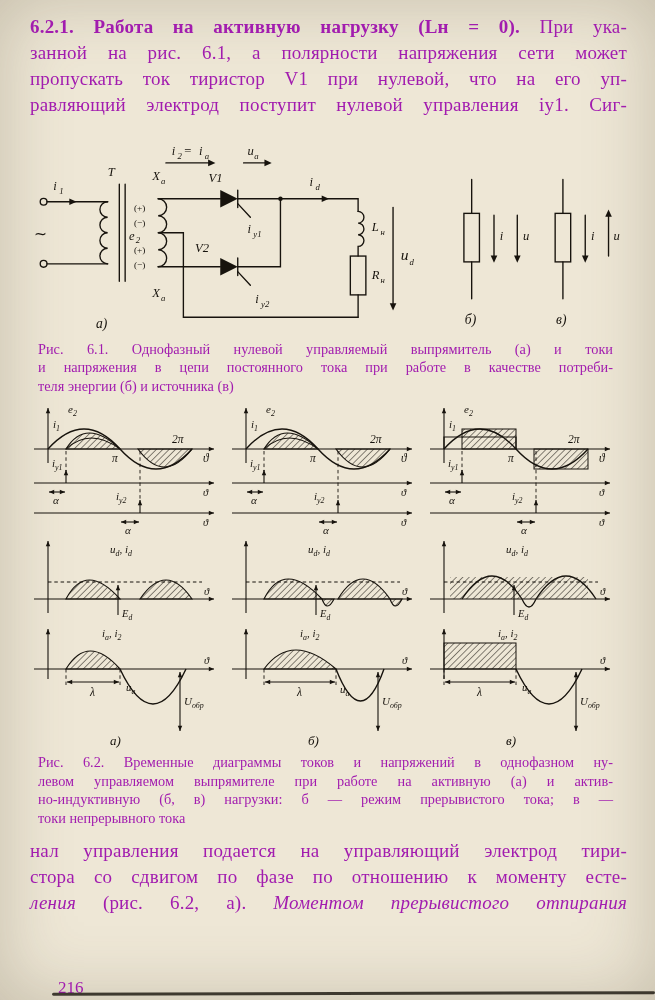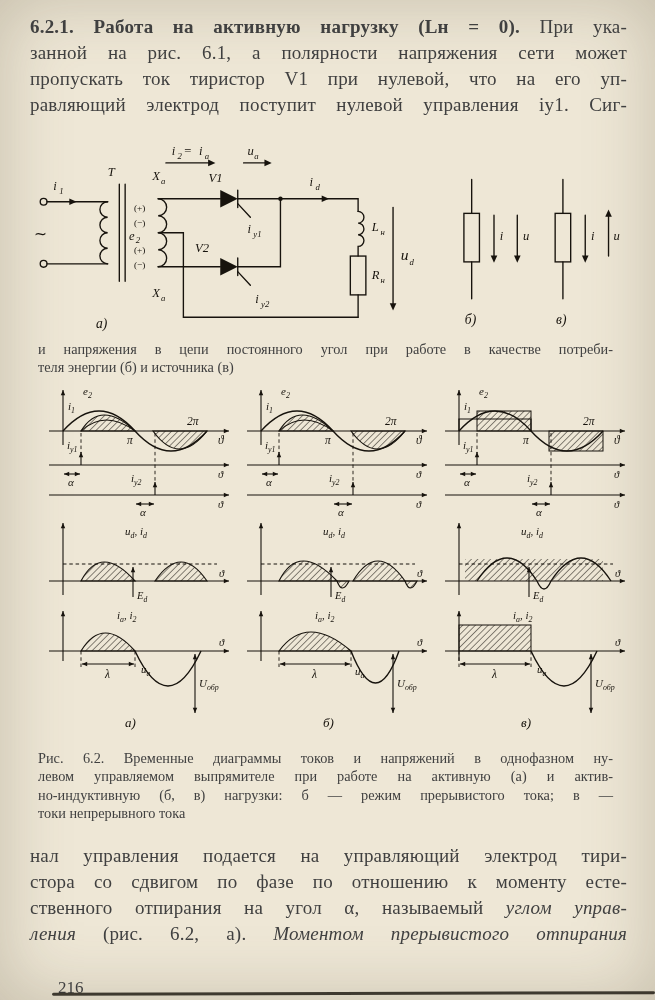--- a/index.html
+++ b/index.html
@@ -1,29 +1,29 @@
 <!DOCTYPE html>
 <html><head>
 <meta charset="utf-8">
 <style>
   html,body{margin:0;padding:0;background:#6f685c;}
   .page{position:relative;width:655px;height:1000px;margin:0 auto;background:#eee7d6;
-        color:#404040;font-family:"Liberation Serif",serif;overflow:hidden;
+        color:#a21caf;font-family:"Liberation Serif",serif;overflow:hidden;
         box-shadow:inset 0 0 70px rgba(95,82,58,.28);}
   .para{padding:0 28px 0 30px;font-size:19px;line-height:26px;letter-spacing:.2px;}
   .para.intro{padding-top:14px;}
-  .para.outro{margin-top:20px;font-family:Liberation Serif, serif;}
+  .para.outro{margin-top:11px;font-family:Liberation Serif, serif;}
   .para .line{display:block;text-align:justify;text-align-last:justify;white-space:normal;}
   .cap{padding:0 42px 0 38px;font-size:14.3px;line-height:18.5px;}
   .cap .line{display:block;text-align:justify;text-align-last:justify;}
   .cap .line.last{text-align-last:left;}
   .cap61{margin-top:4px;}
-  .cap62{margin-top:18px;}
+  .cap62{margin-top:4px;}
   .figwrap{margin-top:8px;padding-left:30px;}
-  #fig62{margin-top:6px;padding-left:41px;display:flex;gap:6px;}
+  #fig62{margin-top:6px;padding-left:26px;display:flex;gap:6px;}
   svg text{font-family:"Liberation Serif",serif;fill:#17130d;}
   .f61 .wire{fill:none;stroke:#17130d;stroke-width:1.4;stroke-linecap:round;}
   .f61 .solid{fill:#17130d;stroke:none;}
   .f61 text{font-size:13px;font-style:italic;}
   .f61 text.sub{font-size:9px;}
   .f61 text.up{font-style:normal;}
   .f61 text.sm{font-size:9.5px;font-style:normal;}
   .f61 text.big{font-size:16px;}
   .f61 text.tag{font-size:14px;}
   .pageno{position:absolute;left:58px;bottom:2px;font-size:17px;}
@@ -121,21 +121,22 @@
       <text x="484" y="117">i</text>
       <text x="508" y="117">u</text>
       <text x="578" y="117">i</text>
       <text x="601" y="117">u</text>
       <text x="448" y="204" class="tag">б)</text>
       <text x="542" y="204" class="tag">в)</text>
     </svg>
   </div>
 
   <div class="cap cap61">
-    <span class="line">и напряжения в цепи постоянного угол при работе в качестве потреби-</span>
+    <span class="line">Рис. 6.1. Однофазный нулевой управляемый  выпрямитель (а) и токи</span>
+    <span class="line">и напряжения в цепи постоянного тока при работе в качестве потреби-</span>
     <span class="line last">теля энергии (б) и источника (в)</span>
   </div>
 
   <div id="fig62">
       <svg viewBox="0 0 192 348" width="192" height="348">
         <defs>
           <pattern id="h0" width="4.5" height="4.5" patternUnits="userSpaceOnUse" patternTransform="rotate(45)">
             <line x1="0" y1="0" x2="0" y2="4.5" stroke="#17130d" stroke-width="1"></line>
           </pattern>
         </defs>
@@ -362,19 +363,18 @@
   <div class="cap cap62">
     <span class="line">Рис. 6.2. Временные диаграммы токов и напряжений в однофазном ну-</span>
     <span class="line">левом управляемом выпрямителе при работе на активную (а) и актив-</span>
     <span class="line">но-индуктивную (б, в) нагрузки: б — режим прерывистого тока; в —</span>
     <span class="line last">токи непрерывного тока</span>
   </div>
 
   <div class="para outro">
     <span class="line"><span>нал управления подается на управляющий электрод тири-</span></span>
     <span class="line"><span>стора со сдвигом по фазе по отношению к моменту есте-</span></span>
-    <span class="line"><span>ственного отпирания на угол α, называемый </span><i>углом управ-</i></span>
     <span class="line"><i>ления</i><span> (рис. 6.2, а). </span><i>Моментом прерывистого отпирания</i></span>
   </div>
 
   <div class="pageno">216</div>
   <div class="artifact"></div>
 </div>
 
 </body></html>

